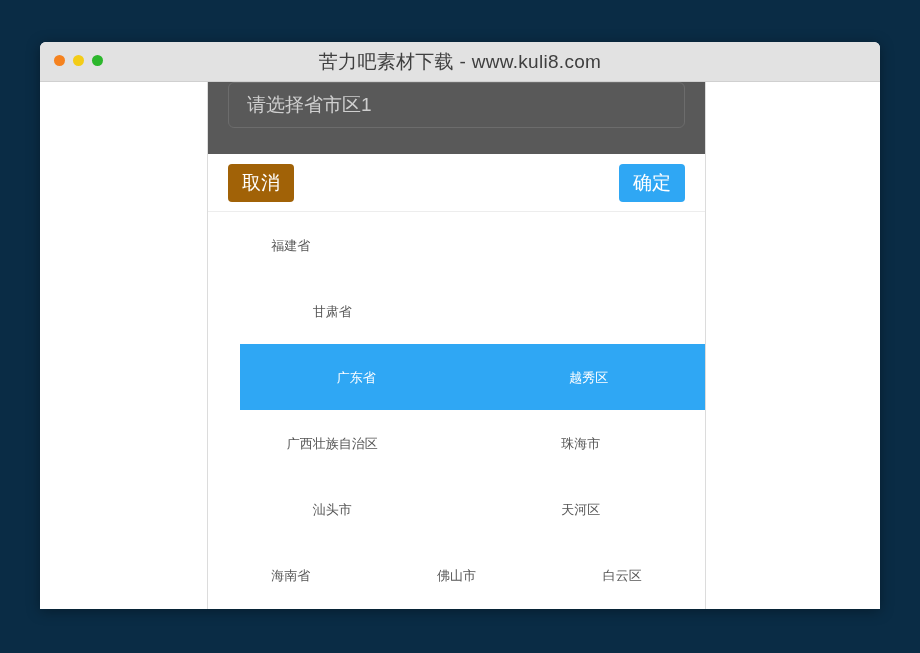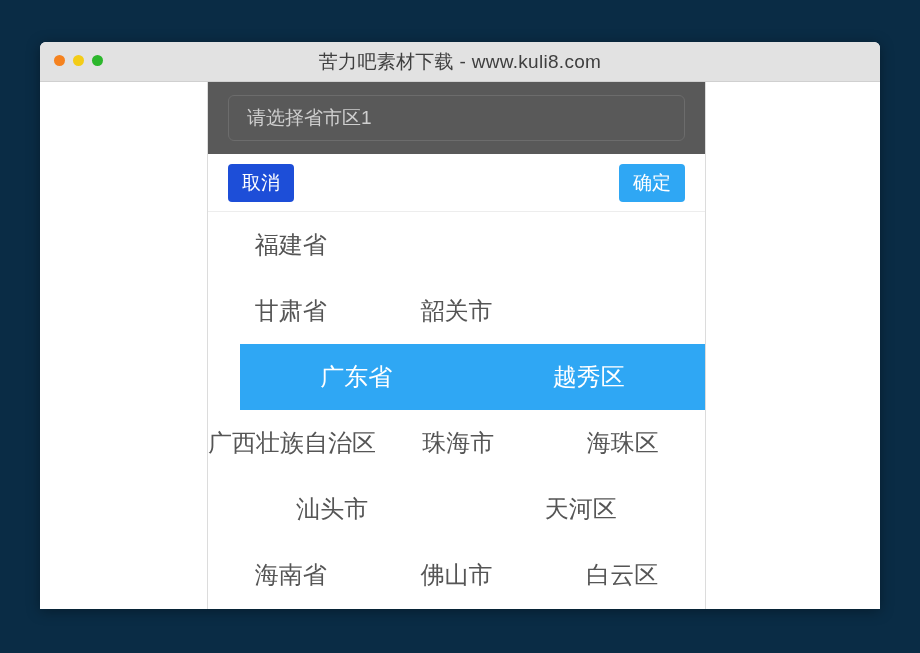--- a/index.html
+++ b/index.html
@@ -84,21 +84,21 @@
     box-sizing: content-box;
   }
 
   
   #field-area {
     height: 72px;
     background: #595959;
     padding: 0 20px;
     box-sizing: border-box;
     display: flex;
-    align-items: center;
+    align-items: flex-start;
   }
   #select-input {
     width: 100%;
     height: 46px;
     box-sizing: border-box;
     background: transparent;
     border: 1px solid #6c6c6c;
     border-radius: 6px;
     color: #cfcfcf;
     font-size: 19px;
@@ -126,40 +126,40 @@
     border: none;
     border-radius: 4px;
     font-size: 19px;
     font-family: "Liberation Sans", "DejaVu Sans", sans-serif;
     color: #ffffff;
     padding: 0 14px;
     height: 38px;
     line-height: 38px;
     cursor: pointer;
   }
-  #cancel-button { background: #1d4ed8; }
+  #cancel-button { background: #a16207; }
   #confirm-button { background: #2fa7f4; text-align: right; }
 
   
   #picker-list {
     position: relative;
   }
   .picker-row {
     display: flex;
     height: 66px;
     align-items: center;
   }
   .picker-row.selected {
     background: #2fa7f4;
     margin-left: 32px;
   }
   .cell {
     flex: 1 1 0;
     text-align: center;
-    font-size: 24px;
+    font-size: 13px;
     color: #555555;
     white-space: nowrap;
     line-height: 1;
   }
   .picker-row.selected .cell {
     color: #ffffff;
   }
 </style>
 </head>
 <body>
@@ -189,31 +189,29 @@
       </div>
 
       <div id="picker-list">
           <div class="picker-row">
             <div class="cell">福建省</div>
             <div class="cell"></div>
             <div class="cell"></div>
           </div>
           <div class="picker-row">
             <div class="cell">甘肃省</div>
-            <div class="cell">韶关市</div>
             <div class="cell"></div>
           </div>
           <div class="picker-row selected">
             <div class="cell">广东省</div>
             <div class="cell">越秀区</div>
           </div>
           <div class="picker-row">
             <div class="cell">广西壮族自治区</div>
             <div class="cell">珠海市</div>
-            <div class="cell">海珠区</div>
           </div>
           <div class="picker-row">
             <div class="cell">汕头市</div>
             <div class="cell">天河区</div>
           </div>
           <div class="picker-row">
             <div class="cell">海南省</div>
             <div class="cell">佛山市</div>
             <div class="cell">白云区</div>
           </div>

